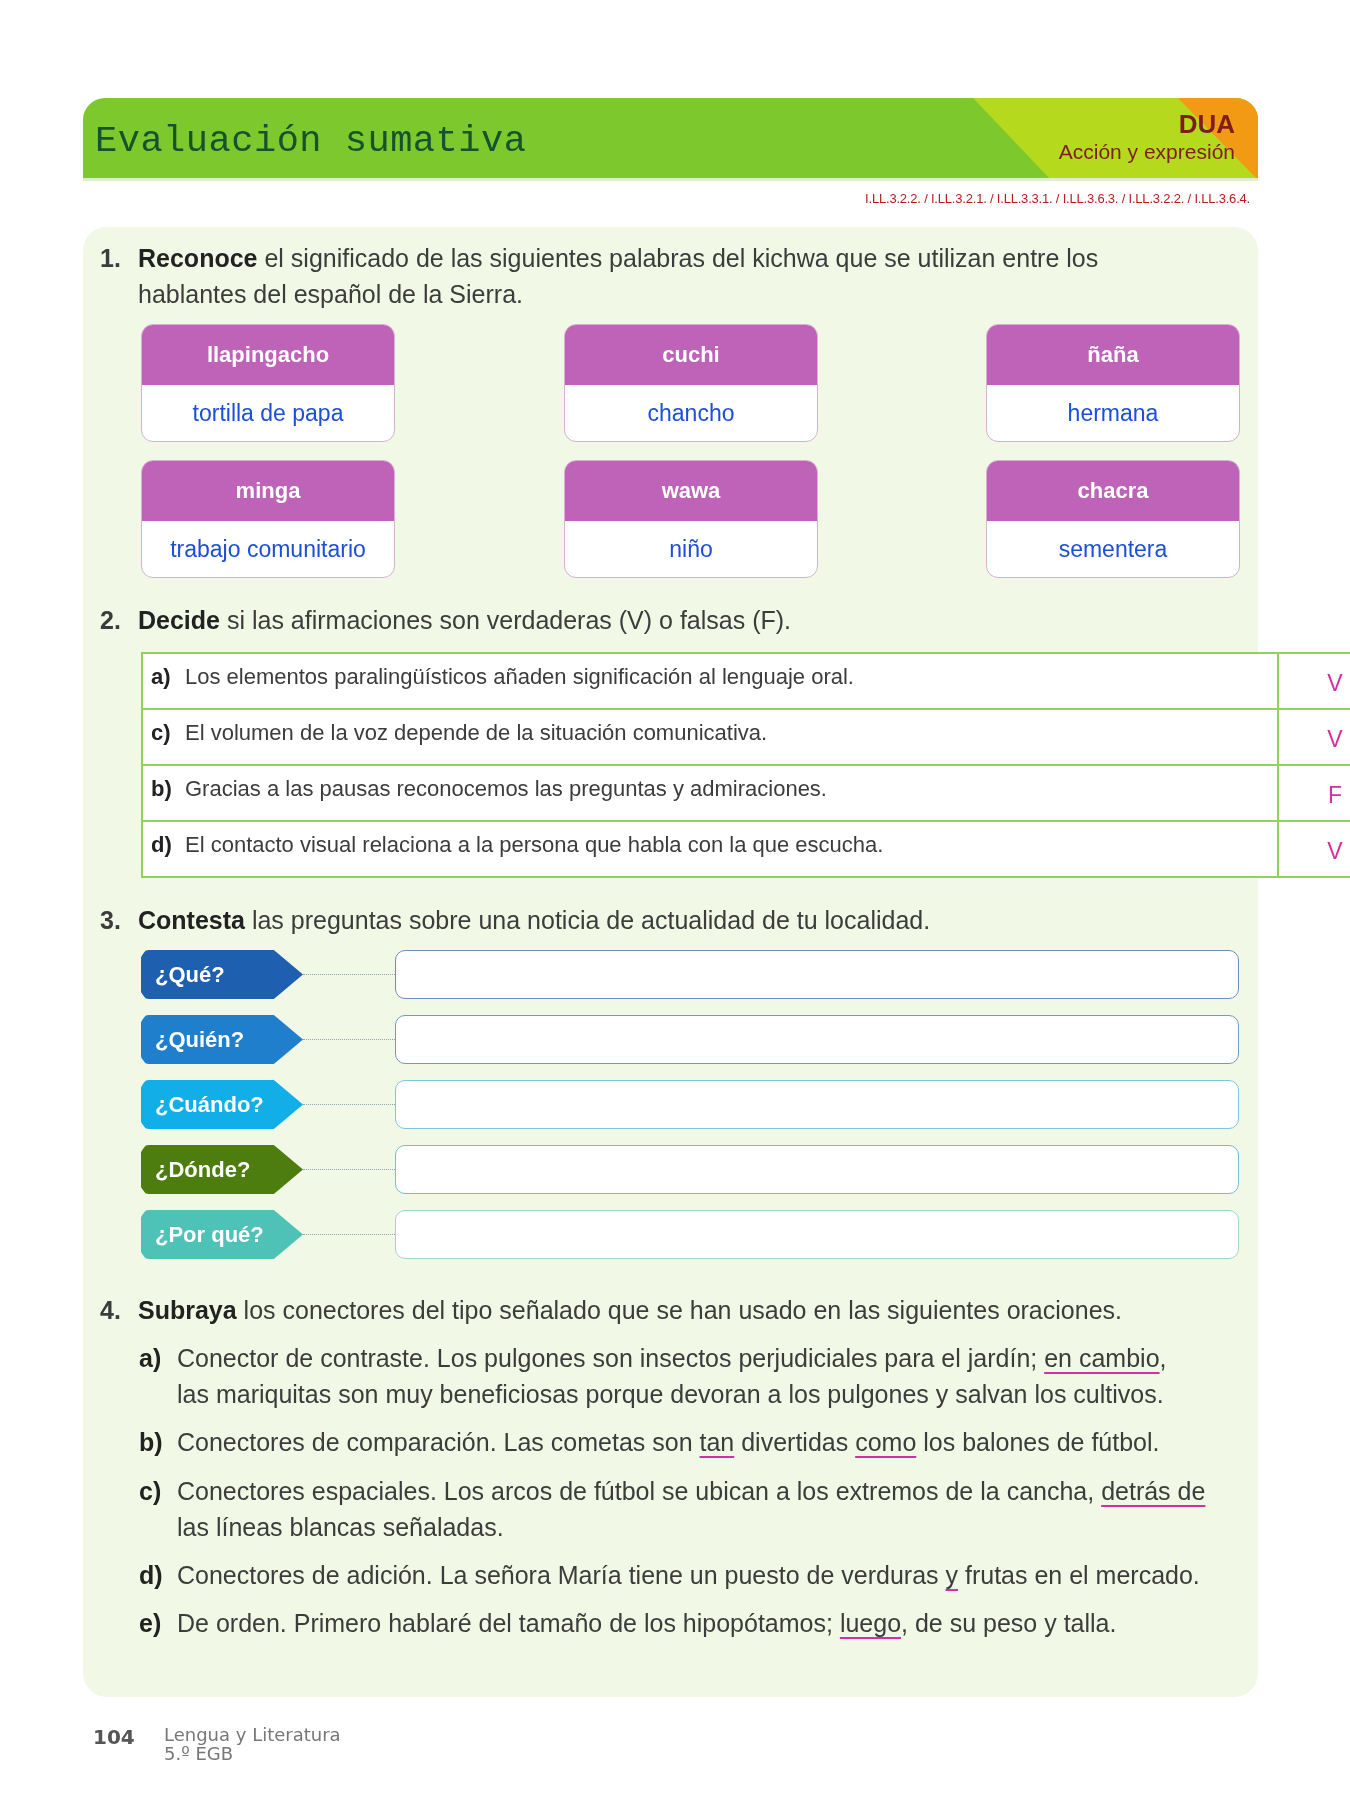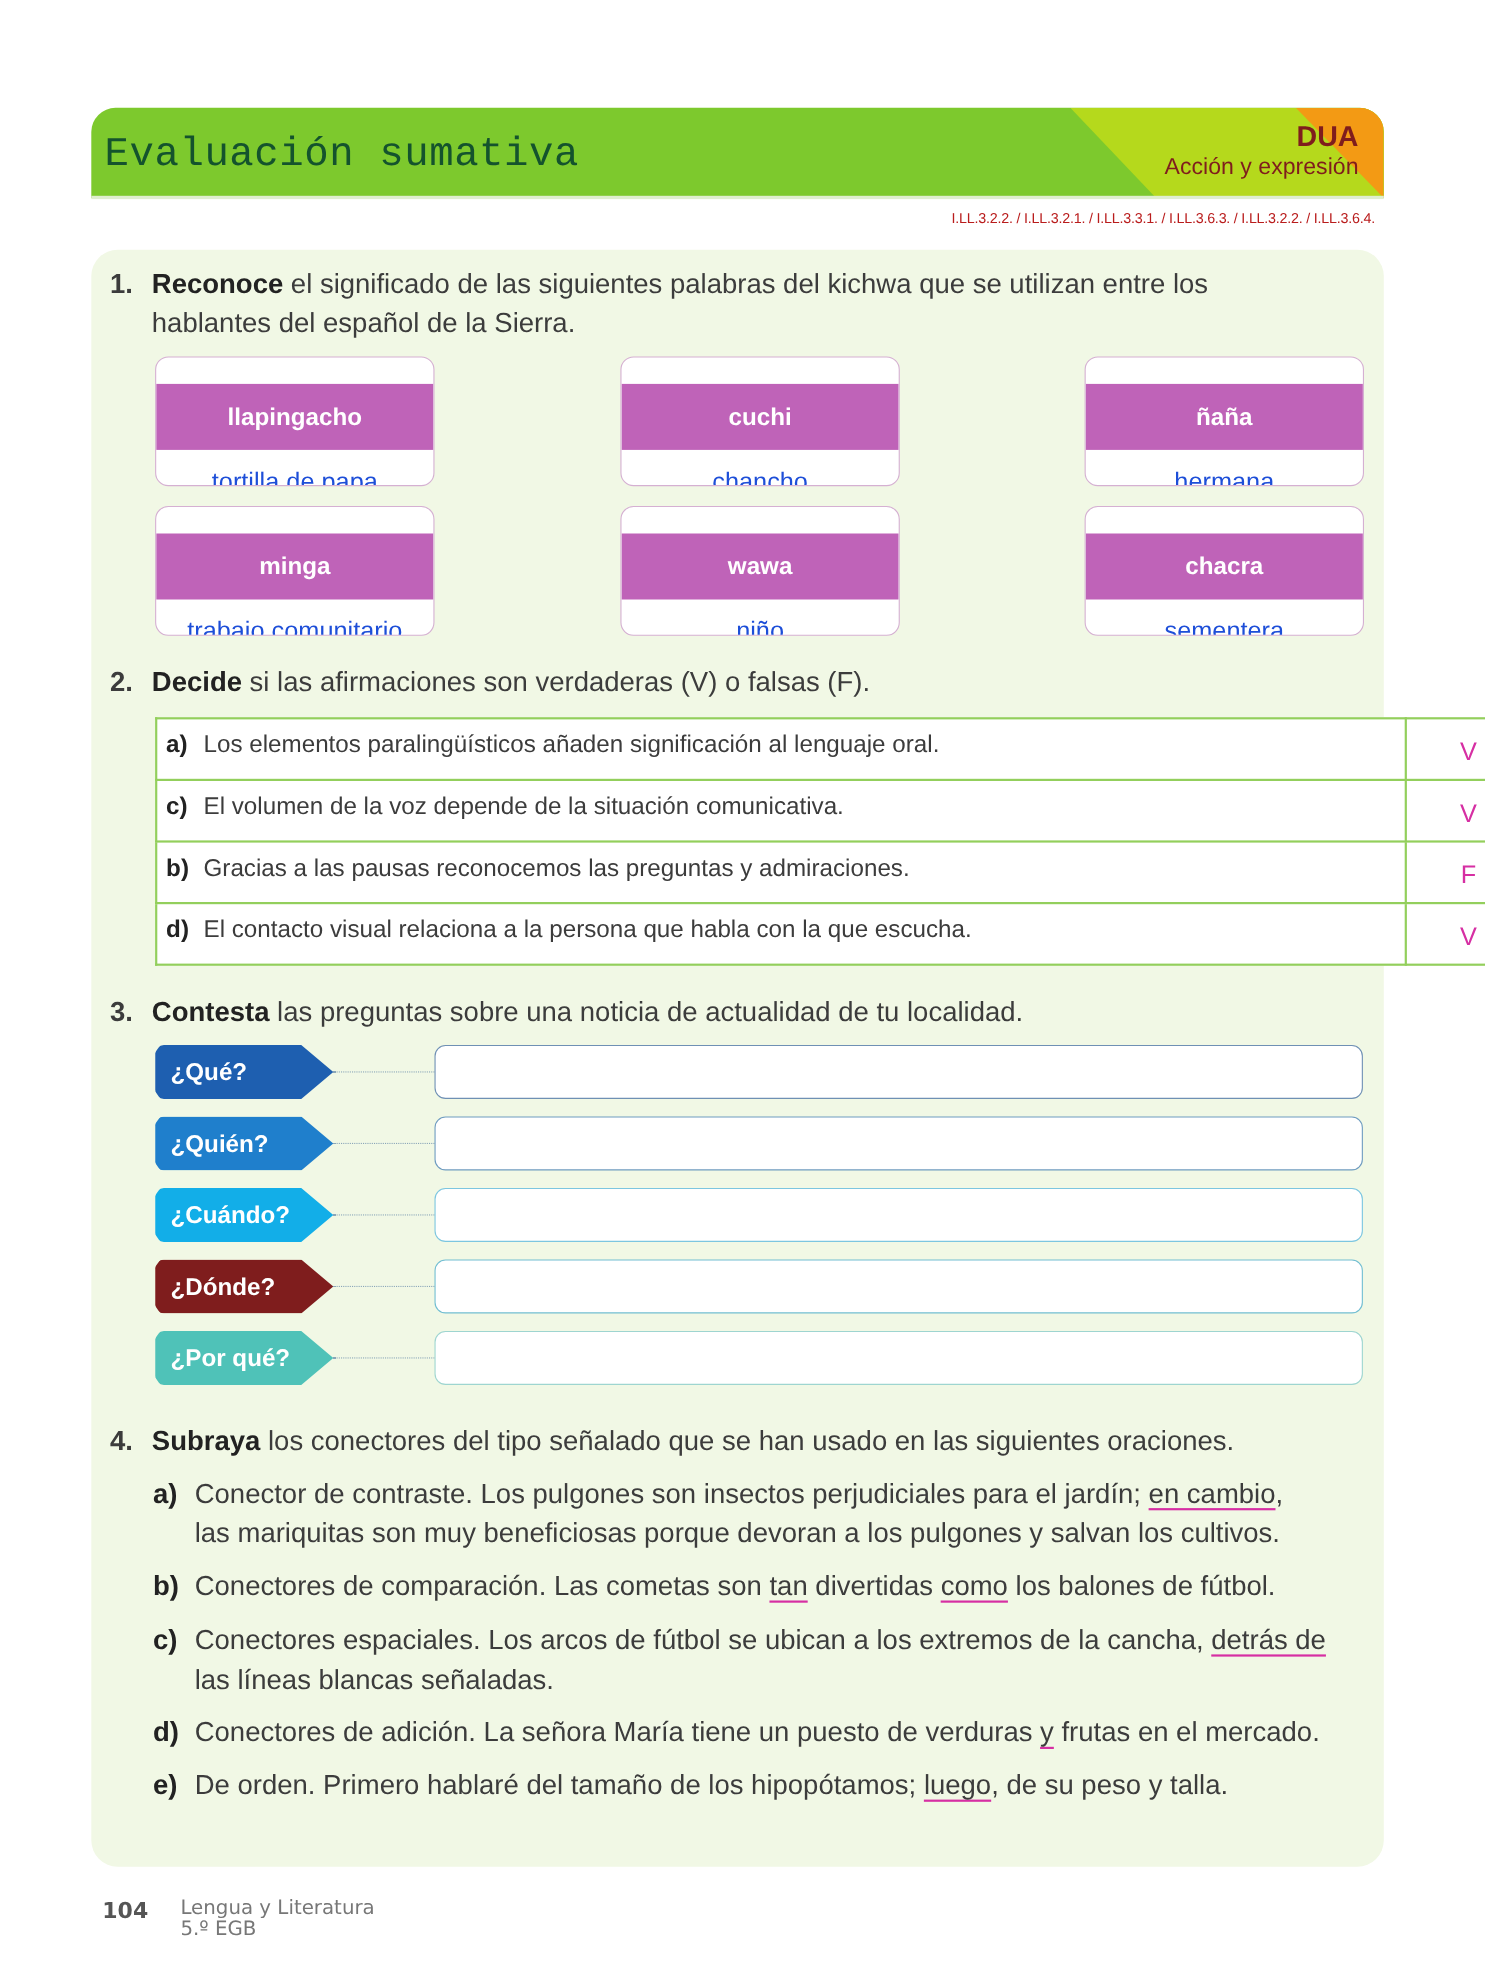--- a/index.html
+++ b/index.html
@@ -28,21 +28,21 @@
 
   .q-head { position: absolute; left: 100px; font-size: 25px; line-height: 36px; color: #3c3c3c; }
   .q-head .num { font-weight: bold; display: inline-block; width: 38px; }
   .q-head b { font-weight: bold; color: #222; }
   .q-head .cont { padding-left: 38px; display: block; }
 
   
   .card { position: absolute; width: 254px; height: 118px; border-radius: 12px; background: #fff;
           border: 1.5px solid #d5b0d2; overflow: hidden; }
   .card-top { height: 60px; background: #bf63b8; color: #fff; font-weight: bold; font-size: 22px;
-              display: flex; align-items: center; justify-content: center; margin-top: 24px; }
+              display: flex; align-items: center; justify-content: center; }
   .card-bottom { height: 56px; color: #1d4ed8; font-size: 23px; display: flex; align-items: center; justify-content: center; }
 
   
   .tf-table { position: absolute; left: 141px; top: 652px; width: 1252px; border-collapse: collapse; background: #fff; }
   .tf-table td { border: 2px solid #93cf5c; height: 56px; font-size: 22px; color: #3c3c3c; vertical-align: top; padding-top: 10px; }
   .tf-table td.stmt { padding-left: 8px; }
   .tf-table td.stmt b { display: inline-block; width: 34px; color: #222; }
   .tf-table td.ans { width: 114px; text-align: center; color: #d62fa3; font-size: 23px; padding-top: 16px; }
 
   
@@ -141,21 +141,21 @@
 <div id="q3-rows">
     <div class="qtag" title="¿Qué?" style="top: 950px; background: rgb(30, 95, 176);">¿Qué?</div>
     <div class="dots" style="top: 974px;"></div>
     <div class="answer-box" style="top: 950px; border-color: rgb(111, 144, 180);"></div>
     <div class="qtag" title="¿Quién?" style="top: 1015px; background: rgb(31, 127, 204);">¿Quién?</div>
     <div class="dots" style="top: 1039px;"></div>
     <div class="answer-box" style="top: 1015px; border-color: rgb(111, 156, 192);"></div>
     <div class="qtag" title="¿Cuándo?" style="top: 1080px; background: rgb(18, 174, 232);">¿Cuándo?</div>
     <div class="dots" style="top: 1104px;"></div>
     <div class="answer-box" style="top: 1080px; border-color: rgb(124, 198, 224);"></div>
-    <div class="qtag" title="¿Dónde?" style="top: 1145px; background: #7f1d1d;">¿Dónde?</div>
+    <div class="qtag" title="¿Dónde?" style="top: 1145px; background: #4d7c0f;">¿Dónde?</div>
     <div class="dots" style="top: 1169px;"></div>
     <div class="answer-box" style="top: 1145px; border-color: rgb(114, 190, 210);"></div>
     <div class="qtag" title="¿Por qué?" style="top: 1210px; background: rgb(79, 194, 184);">¿Por qué?</div>
     <div class="dots" style="top: 1234px;"></div>
     <div class="answer-box" style="top: 1210px; border-color: rgb(158, 213, 208);"></div>
   </div>
 
 <div class="q-head" style="top:1292px;">
   <span class="num">4.</span><b>Subraya</b><span> los conectores del tipo señalado que se han usado en las siguientes oraciones.</span>
 </div>

